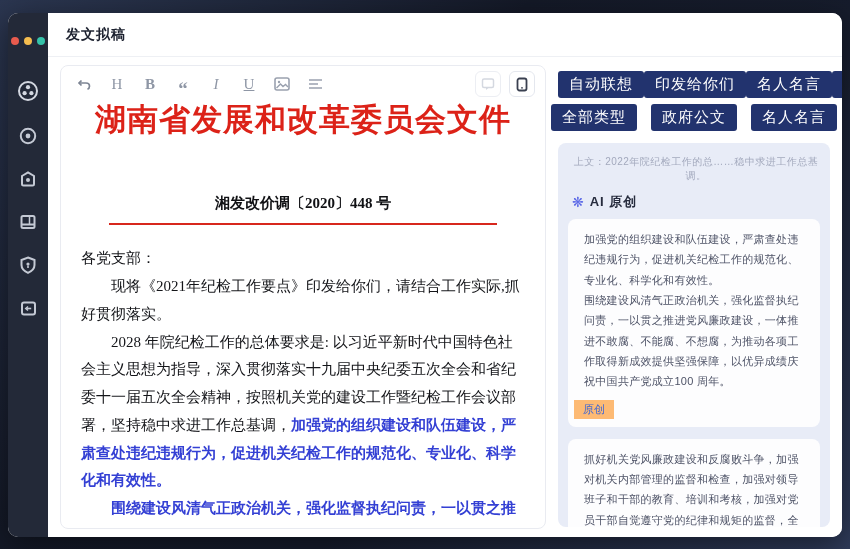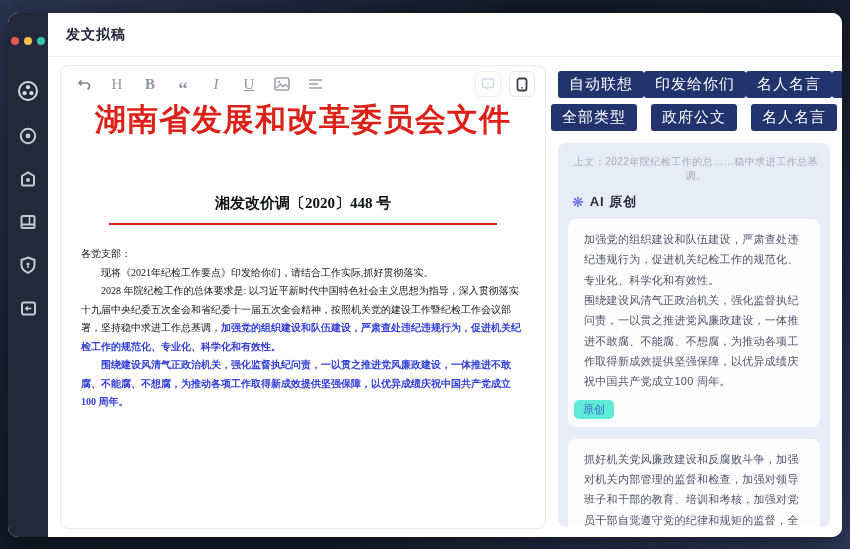--- a/index.html
+++ b/index.html
@@ -53,21 +53,21 @@
   .doc {
     flex:1; overflow:hidden; padding:0 20px;
     font-family:"Liberation Serif","DejaVu Serif",serif; color:#17181c;
   }
   .letterhead {
     text-align:center; color:#dc2218; font-weight:700; font-size:31px;
     letter-spacing:1px; white-space:nowrap; margin-top:-2px; line-height:1.3;
   }
   .docnum { text-align:center; font-size:15px; font-weight:700; margin-top:54px; color:#101114; }
   .redrule { height:2px; background:#d7271d; margin:10px 28px 20px 28px; }
-  .para { font-size:10px; line-height:1.85; text-indent:2em; color:#141519; }
+  .para { font-size:15px; line-height:1.85; text-indent:2em; color:#141519; }
   .para.noindent { text-indent:0; }
   .bold { font-weight:400; }
   .hl { color:#3440d4; font-weight:700; }
   
   .assistant { width:288px; flex:0 0 288px; padding:14px 12px 10px 4px; display:flex; flex-direction:column; min-height:0; }
   .act-row { display:flex; justify-content:space-between; }
   .act-btn {
     background:#22336e; color:#fff; font-size:15px; padding:4px 11px;
     border-radius:3px; cursor:pointer; white-space:nowrap; letter-spacing:1px;
   }
@@ -80,22 +80,22 @@
   .ai-head { display:flex; align-items:center; gap:6px; margin:10px 0 8px 4px; }
   .ai-head .flower { color:#5866e6; font-size:14px; line-height:1; }
   .ai-head .label { font-size:13px; font-weight:700; color:#262b3d; letter-spacing:1px; }
   .card {
     background:#fdfdfe; border-radius:8px; padding:10px 13px 8px 16px;
     margin-bottom:12px; position:relative;
   }
   .card-text { font-size:11px; line-height:1.85; color:#4d5266; white-space:pre-line; letter-spacing:.3px; }
   .tag {
     display:inline-block; margin-top:8px; margin-left:-10px;
-    background:#5eead4; color:#3e66d4; font-size:11px;
-    padding:2px 9px; border-radius:5px; cursor:pointer;
+    background:#fdba74; color:#3e66d4; font-size:11px;
+    padding:2px 9px; border-radius:0; cursor:pointer;
   }
 </style>
 </head>
 <body>
 
 <div class="window">
 
   <div class="rail">
     <div class="traffic">
       <span class="dot" style="background:#e85b4e"></span>

